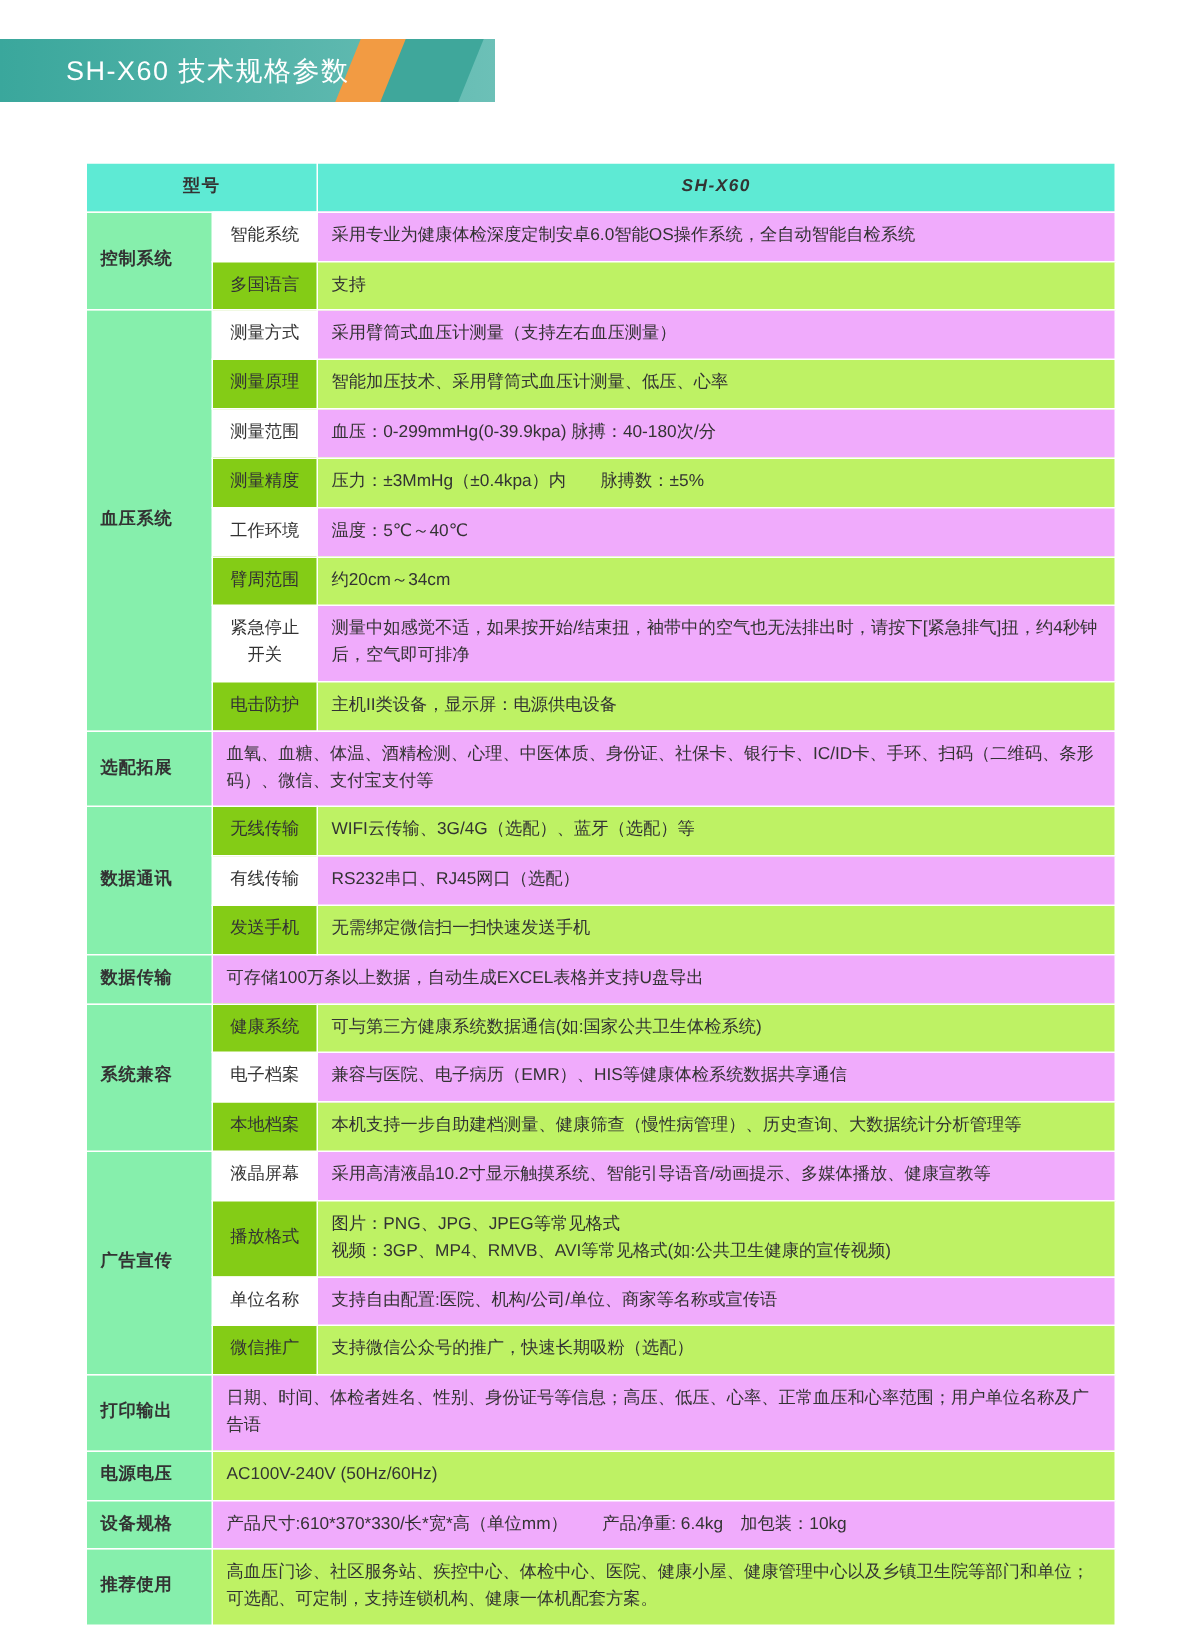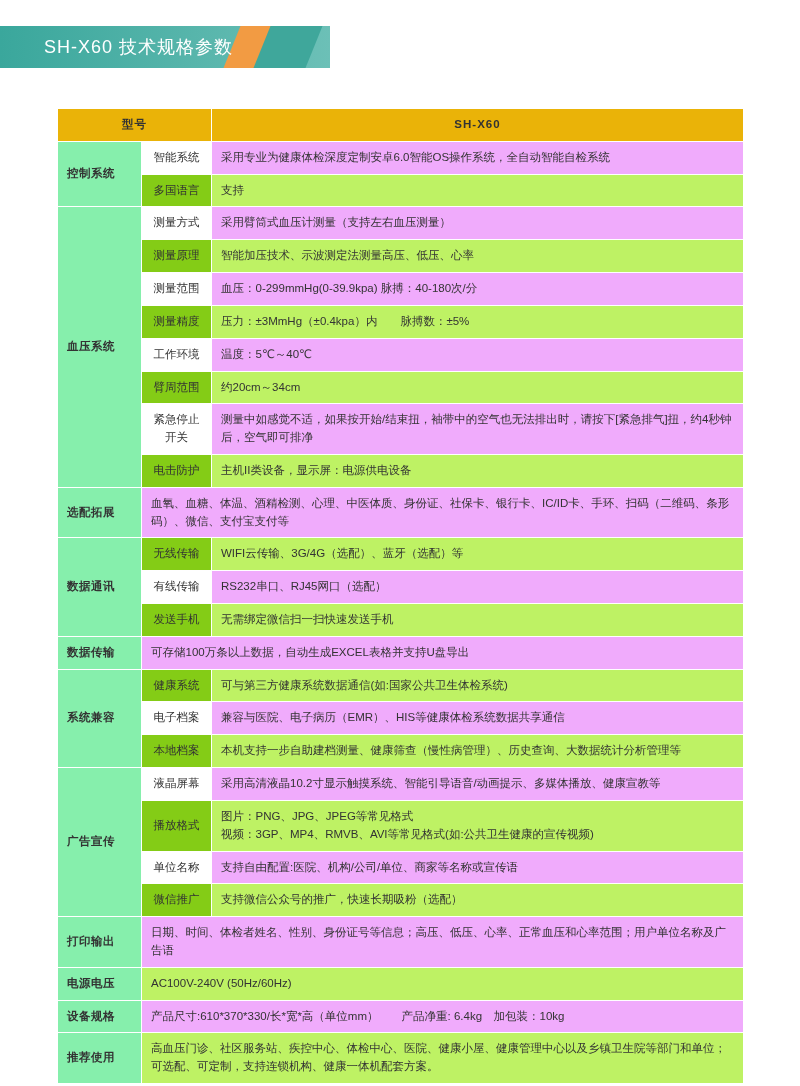--- a/index.html
+++ b/index.html
@@ -72,29 +72,29 @@
     line-height: 1.55;
     vertical-align: middle;
   }
   
   col.c1 { width: 84px; }
   col.c2 { width: 70px; }
   col.c3 { width: 532px; }
 
   
   .hd {
-    background: #eab308;
+    background: #5eead4;
     color: #ffffff;
     font-weight: bold;
     text-align: center;
     font-size: 14px;
     padding: 9px 6px;
     letter-spacing: 1px;
   }
-  .hd-model { font-size: 14px; }
+  .hd-model { font-size: 14px; font-style: italic; }
 
   
   .grp {
     background: #86efac;
     color: #2f3b3a;
     font-weight: bold;
     text-align: left;
     font-size: 12.5px;
     letter-spacing: 0.5px;
   }
@@ -148,21 +148,21 @@
             <td class="sub sub-alt">多国语言</td>
             <td class="val val-alt">支持</td>
           </tr>
           <tr>
             <td class="grp" rowspan="8">血压系统</td>
             <td class="sub">测量方式</td>
             <td class="val">采用臂筒式血压计测量（支持左右血压测量）</td>
           </tr>
           <tr>
             <td class="sub sub-alt">测量原理</td>
-            <td class="val val-alt">智能加压技术、示波测定法测量高压、低压、心率</td>
+            <td class="val val-alt">智能加压技术、采用臂筒式血压计测量、低压、心率</td>
           </tr>
           <tr>
             <td class="sub">测量范围</td>
             <td class="val">血压：0-299mmHg(0-39.9kpa) 脉搏：40-180次/分</td>
           </tr>
           <tr>
             <td class="sub sub-alt">测量精度</td>
             <td class="val val-alt">压力：±3MmHg（±0.4kpa）内　　脉搏数：±5%</td>
           </tr>
           <tr>

